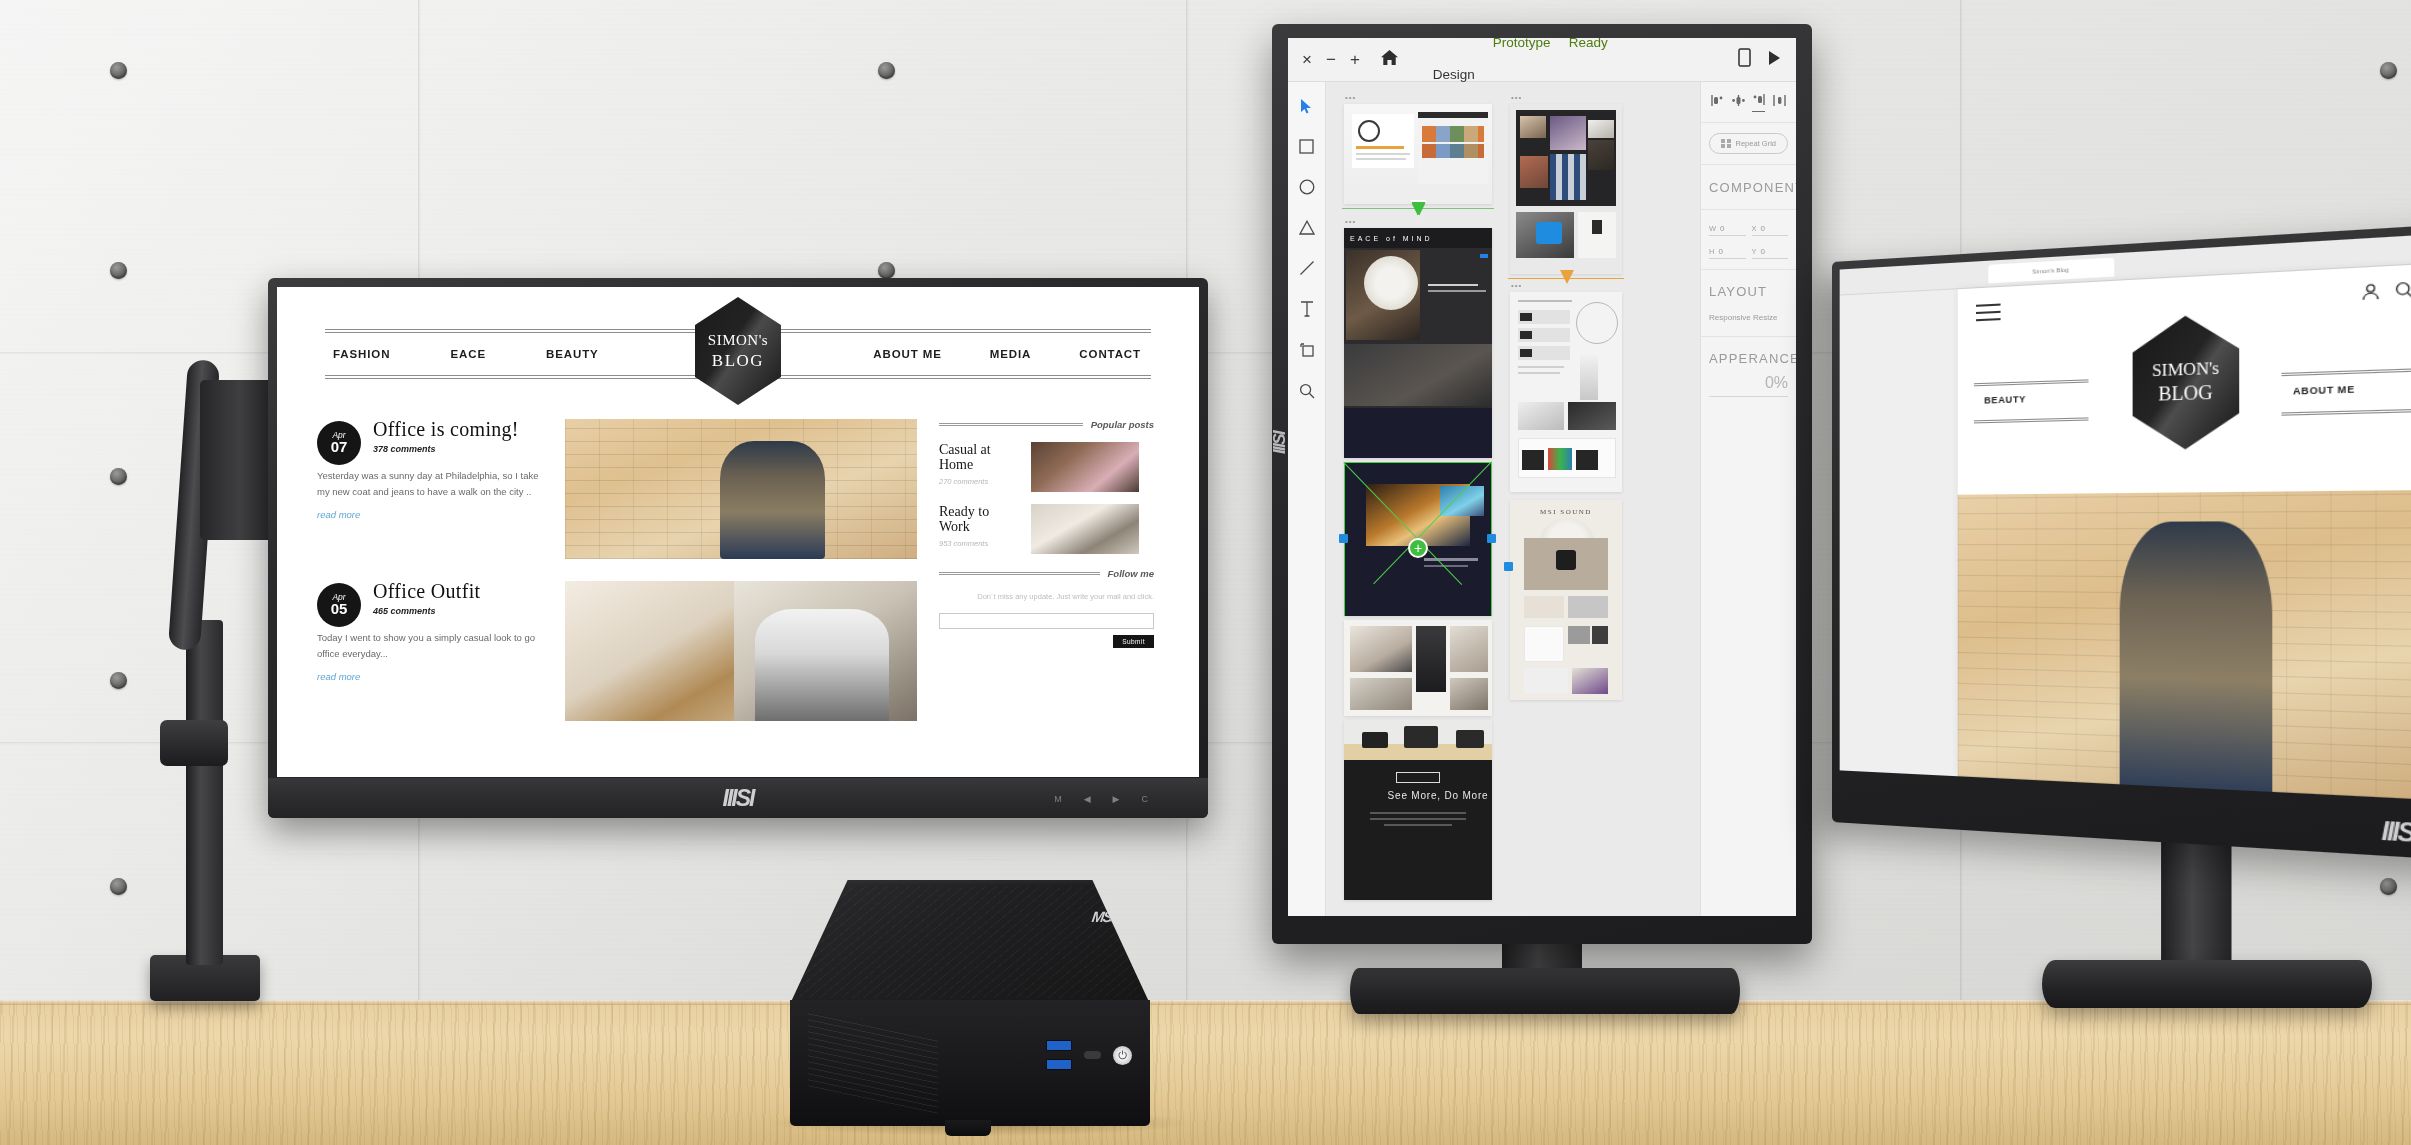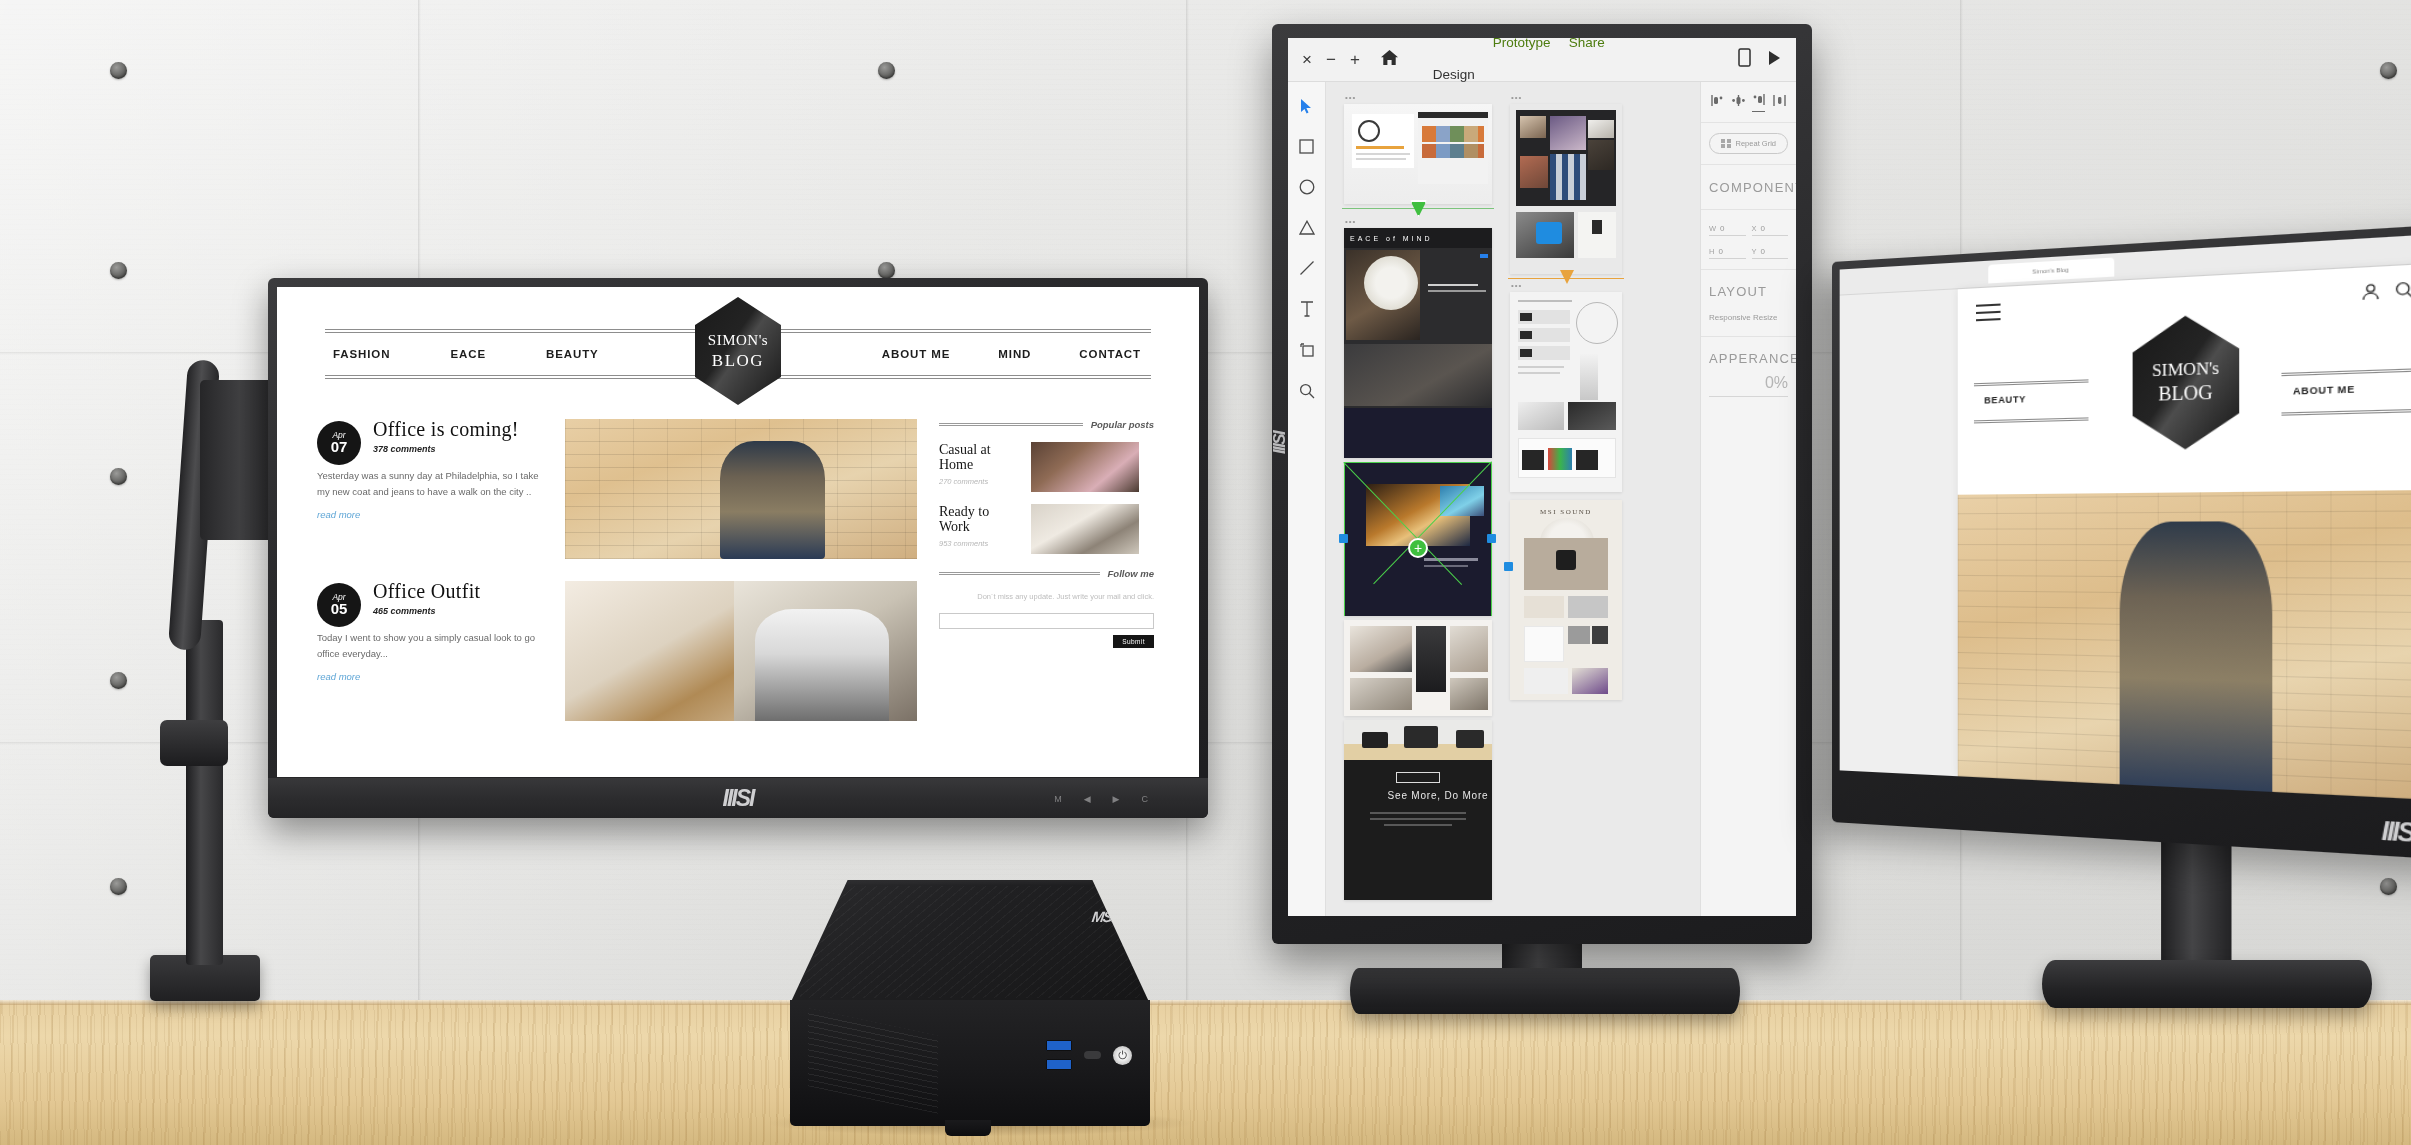--- a/index.html
+++ b/index.html
@@ -330,21 +330,21 @@
           <div class="nav-rule top"></div>
           <div class="nav-rule bot"></div>
           <div class="nav-links">
             <div class="nav-left">
               <a>FASHION</a>
               <a>EACE</a>
               <a>BEAUTY</a>
             </div>
             <div class="nav-right">
               <a>ABOUT ME</a>
-              <a>MIND</a>
+              <a>MEDIA</a>
               <a>CONTACT</a>
             </div>
           </div>
           <div class="logo-hex">
             <div class="l1">SIMON's</div>
             <div class="l2">BLOG</div>
           </div>
         </div>
 
         <div class="blog-body">
@@ -447,21 +447,21 @@
           <span class="xd-winbtn">−</span>
           <span class="xd-winbtn">+</span>
           <span class="xd-home">
             <svg width="19" height="17" viewBox="0 0 19 17">
                 <path d="M9.5 1 1 8.3h2.3V16h4.1v-5h4.2v5h4.1V8.3H18z" fill="#2e2e2e"></path>
               </svg>
           </span>
           <div class="xd-tabs">
             <span class="xd-tab active">Design</span>
             <span class="xd-tab">Prototype</span>
-            <span class="xd-tab">Share</span>
+            <span class="xd-tab">Ready</span>
           </div>
           <div class="xd-right">
             <span>
               <svg width="13" height="19" viewBox="0 0 13 19">
                   <rect x="1" y="1" width="11" height="17" rx="1.6" fill="none" stroke="#2e2e2e" stroke-width="1.5"></rect>
                 </svg>
             </span>
             <span>
               <svg width="15" height="16" viewBox="0 0 15 16">
                   <path d="M2 1l11 7-11 7z" fill="#2e2e2e"></path>

